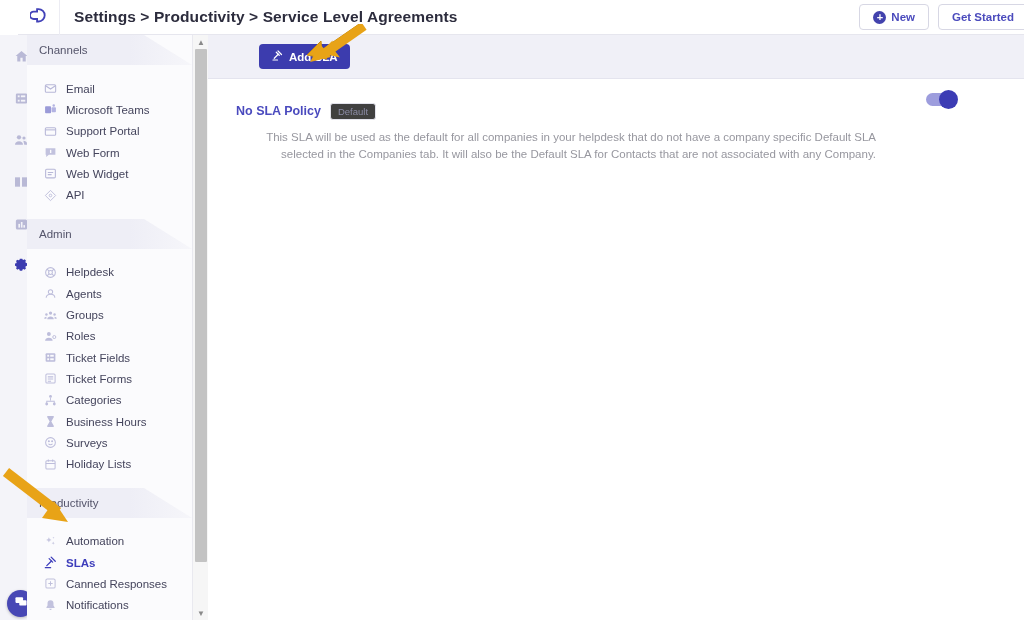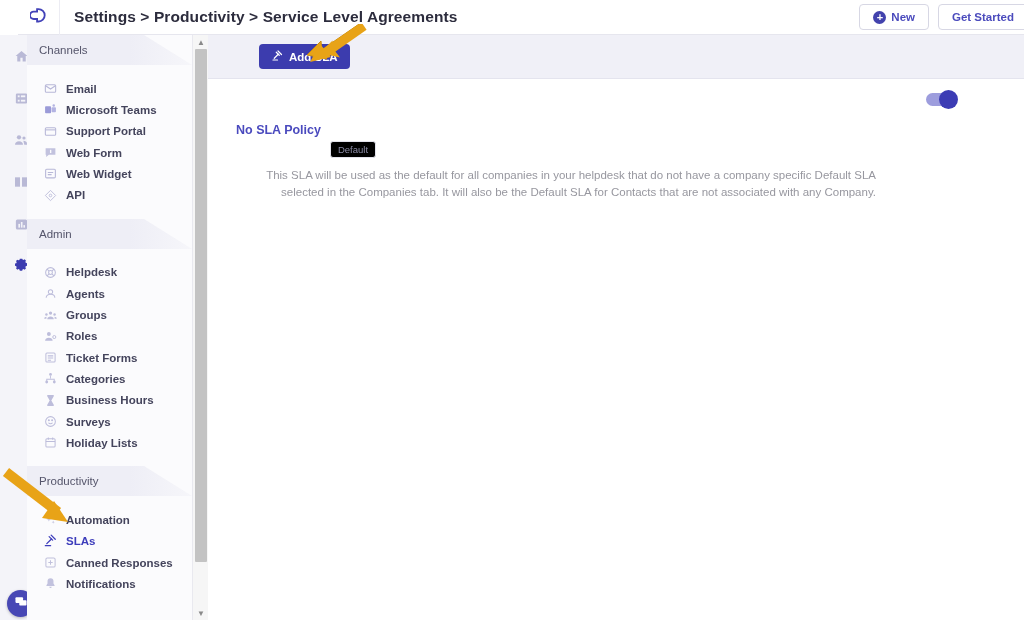--- a/index.html
+++ b/index.html
@@ -64,21 +64,21 @@
     position: relative; height: 30px; display: flex; align-items: center;
     padding-left: 12px; font-size: 11.5px; color: #55556b;
     background: linear-gradient(to right, #eeeef6 0%, #eeeef6 62%, #f6f6fa 100%);
   }
   .nav-section::after {
     content: ""; position: absolute; right: 0; top: 0;
     border-top: 30px solid #fbfbfd; border-left: 48px solid transparent;
   }
   .nav-item {
     height: 21.3px; display: flex; align-items: center; gap: 9px;
-    padding-left: 16px; font-size: 11.5px; color: #44445c; cursor: pointer; font-weight: bold;
+    padding-left: 16px; font-size: 11.5px; color: #44445c; cursor: pointer;
   }
   .nav-item.active { color: #3d3dbb; font-weight: bold; }
   .nav-ico { width: 14px; height: 14px; display: flex; align-items: center; justify-content: center; flex: 0 0 14px; }
   .nav-ico svg { display: block; }
   .nav-gap { height: 13px; }
 
   
   .sbar {
     position: absolute; left: 192px; top: 35px; width: 16px; height: 585px;
     background: #f6f6f6; border-left: 1px solid #e9e9ef;
@@ -103,22 +103,22 @@
   }
   .btn-primary {
     height: 25px; background: #3c3cae; color: #fff; border: none; border-radius: 4px;
     font-size: 11.5px; font-weight: bold; padding: 0 12px; cursor: pointer;
     display: flex; align-items: center; gap: 6px; white-space: nowrap; margin-left: 34px;
   }
   .content { padding: 24px 16px 0 28px; position: relative; }
   .policy-head { display: flex; align-items: center; gap: 9px; }
   .policy-title { font-size: 12.5px; color: #4a4abe; font-weight: bold; cursor: pointer; }
   .badge {
-    font-size: 9.5px; color: #8b8ba6; background: #000000; border: 1px solid #e3e3ed;
-    border-radius: 3px; padding: 2.5px 7px; line-height: 1; margin-top: 38px;
+    font-size: 9.5px; color: #8b8ba6; background: #404040; border: 1px solid #e3e3ed;
+    border-radius: 3px; padding: 2.5px 7px; line-height: 1;
   }
   .policy-desc {
     margin-top: 9px; font-size: 11.5px; line-height: 17px; color: #97979f;
     max-width: 640px;
     text-align: right;
   }
   .toggle {
     position: absolute; right: 68px; top: 14px;
     width: 30px; height: 13px; border-radius: 7px; background: #9d9ddd; cursor: pointer;
   }
@@ -323,20 +323,32 @@
     </div>
     <div class="nav-item">
       <span class="nav-ico">
         <svg width="13" height="13" viewBox="0 0 24 24" fill="#bdbddb">
           <circle cx="9" cy="7.5" r="3.6"></circle>
             <path d="M2 20c0-3.7 3.1-5.8 7-5.8s7 2.1 7 5.8z"></path>
           <circle cx="19" cy="13" r="2.8" fill="none" stroke="#bdbddb" stroke-width="1.8"></circle>
         </svg>
       </span>
       <span>Roles</span>
+    </div>
+    <div class="nav-item">
+      <span class="nav-ico">
+        <svg width="13" height="13" viewBox="0 0 24 24" fill="#bdbddb">
+          <rect x="3" y="4" width="18" height="16" rx="2"></rect>
+          <rect x="6" y="7" width="3.5" height="3.5" fill="#fbfbfd"></rect>
+          <rect x="6" y="13.5" width="3.5" height="3.5" fill="#fbfbfd"></rect>
+          <rect x="11.5" y="7" width="6.5" height="3.5" fill="#fbfbfd"></rect>
+          <rect x="11.5" y="13.5" width="6.5" height="3.5" fill="#fbfbfd"></rect>
+        </svg>
+      </span>
+      <span>Ticket Fields</span>
     </div>
     <div class="nav-item">
       <span class="nav-ico">
         <svg width="13" height="13" viewBox="0 0 24 24" fill="none" stroke="#bdbddb" stroke-width="1.9">
           <rect x="3.5" y="3.5" width="17" height="17" rx="2"></rect>
             <path d="M7 9h10M7 13h10M7 17h6"></path>
         </svg>
       </span>
       <span>Ticket Forms</span>
     </div>

